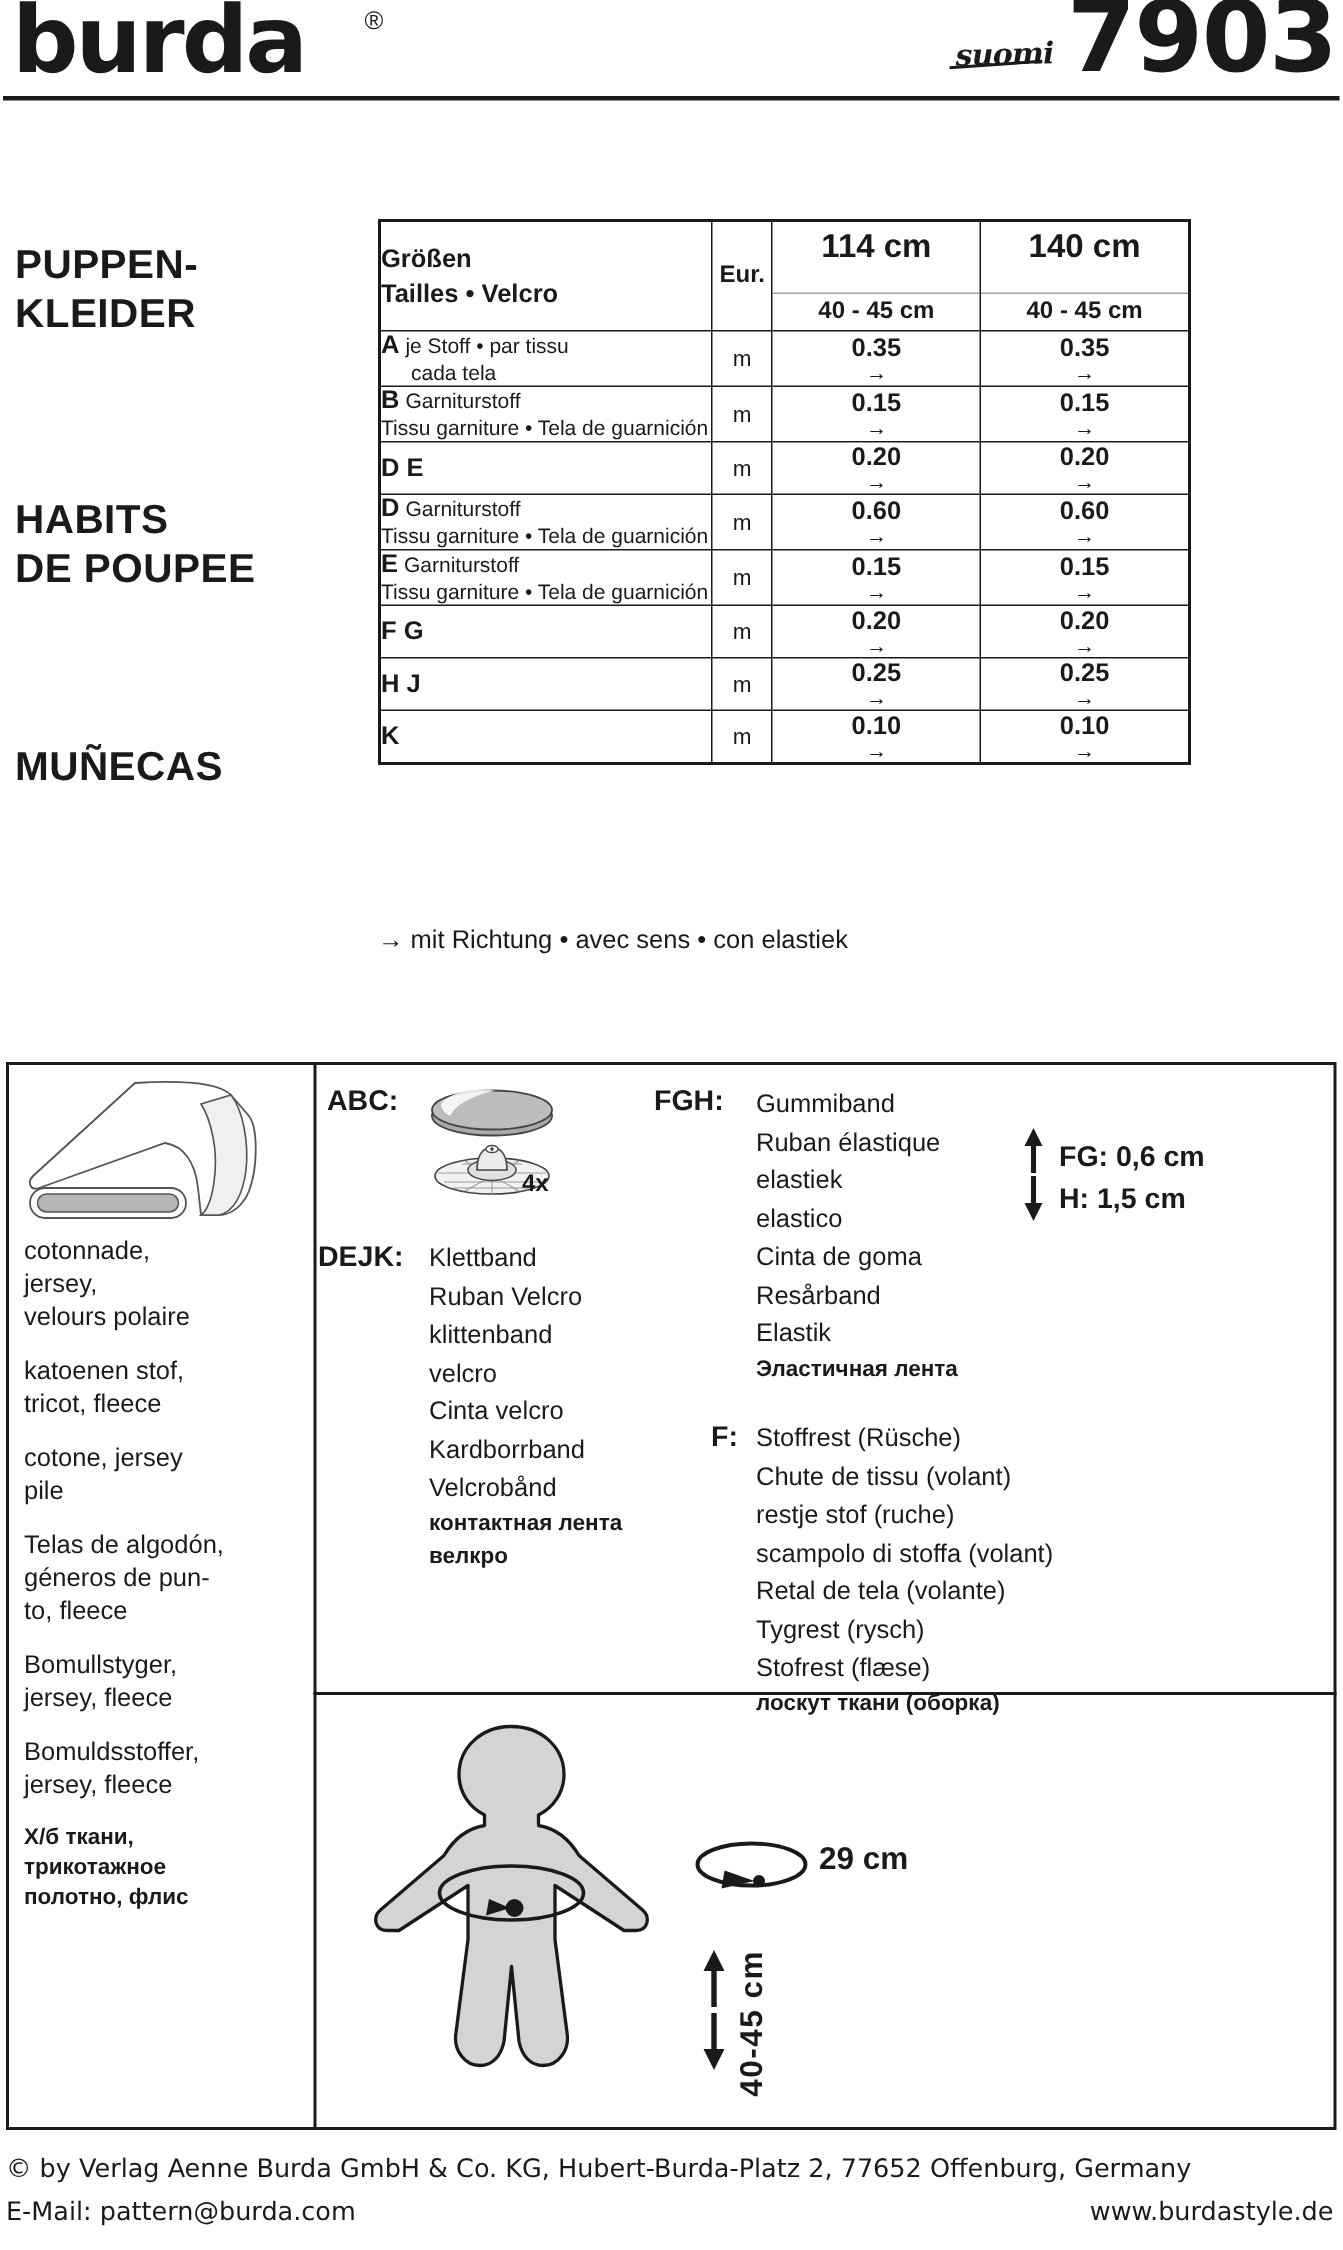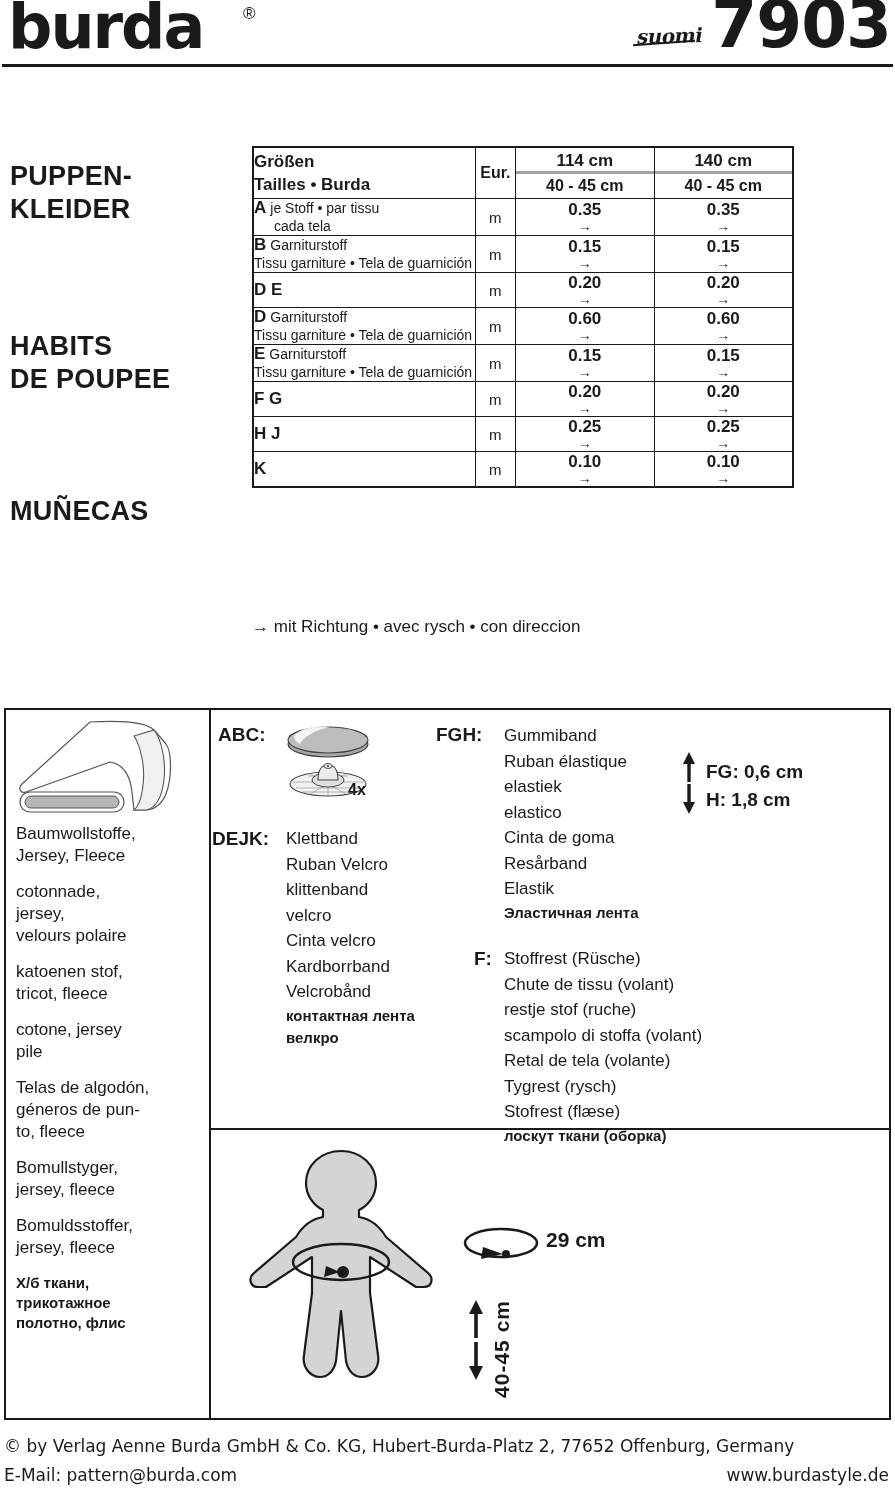--- a/index.html
+++ b/index.html
@@ -80,23 +80,23 @@
   .col-w      { width: 168px; text-align: center; }
 
   .hdr-label {
     padding: 5px 0 5px 8px;
     font-size: 17px; font-weight: 700; line-height: 23px;
   }
   .hdr-unit {
     font-size: 16px; font-weight: 700;
   }
   .hdr-wtop {
-    font-size: 17px; font-weight: 700;
-    border-bottom: 3px solid #a3a3a3;
-    padding: 3px 0 0 0;
+    font-size: 22px; font-weight: 700;
+    border-bottom: 1px solid #a3a3a3;
+    padding: 3px 0 18px 0;
   }
   .hdr-wbot {
     font-size: 16px; font-weight: 700;
     padding: 3px 0 3px 0;
   }
   .hdr-wcell { padding: 0 !important; }
 
   .row-label {
     padding: 4px 0 4px 7px;
     font-size: 14px; line-height: 18px;
@@ -245,21 +245,21 @@
 
 <div class="doc-title" id="title-de">PUPPEN-<br>KLEIDER</div>
 <div class="doc-title" id="title-fr">HABITS<br>DE POUPEE</div>
 <div class="doc-title" id="title-es">MUÑECAS</div>
 
 <table id="size-table">
   <thead>
     <tr>
       <td class="col-label hdr-label">
         <div>Größen</div>
-        <div>Tailles • Burda</div>
+        <div>Tailles • Velcro</div>
       </td>
       <td class="col-unit hdr-unit">Eur.</td>
       <td class="col-w hdr-wcell">
         <div class="hdr-wtop">114 cm</div>
         <div class="hdr-wbot">40 - 45 cm</div>
       </td>
       <td class="col-w hdr-wcell">
         <div class="hdr-wtop">140 cm</div>
         <div class="hdr-wbot">40 - 45 cm</div>
       </td>
@@ -310,38 +310,37 @@
       </tr>
       <tr>
         <td class="col-label row-label"><span class="code">K</span></td>
         <td class="col-unit row-unit">m</td>
         <td class="col-w row-val"><span>0.10</span><span class="arrow">→</span></td>
         <td class="col-w row-val"><span>0.10</span><span class="arrow">→</span></td>
       </tr>
     </tbody>
 </table>
 
-<div id="table-note">→ mit Richtung • avec rysch • con direccion</div>
+<div id="table-note">→ mit Richtung • avec sens • con elastiek</div>
 
 <div id="panel">
   <div id="panel-vline"></div>
   <div id="panel-hline"></div>
 
   <svg id="fabric-illustration" viewBox="0 0 170 100">
     <path d="M76 4 C 110 2, 132 4, 140 12 L 152 26 C 158 34, 158 60, 152 76
              C 148 86, 140 92, 132 92 L 120 92 L 118 74 C 116 56, 108 46, 96 44
              L 12 74 C 6 76, 4 70, 8 66 Z" fill="#ffffff" stroke="#555555" stroke-width="1.2"></path>
     <path d="M120 92 C 128 86, 132 60, 128 40 C 126 30, 124 24, 120 18
              L 140 12 C 148 22, 152 44, 150 62 C 148 78, 142 90, 132 92 Z" fill="#f0f0f0" stroke="#555555" stroke-width="1.1"></path>
     <rect x="6" y="74" width="104" height="20" rx="10" fill="#ffffff" stroke="#555555" stroke-width="1.2"></rect>
     <rect x="11" y="78" width="94" height="12" rx="6" fill="#b5b5b5" stroke="#555555" stroke-width="1"></rect>
   </svg>
 
   <div id="fabric-list">
-    <div class="grp">Baumwollstoffe,<br>Jersey, Fleece</div>
     <div class="grp">cotonnade,<br>jersey,<br>velours polaire</div>
     <div class="grp">katoenen stof,<br>tricot, fleece</div>
     <div class="grp">cotone, jersey<br>pile</div>
     <div class="grp">Telas de algodón,<br>géneros de pun-<br>to, fleece</div>
     <div class="grp">Bomullstyger,<br>jersey, fleece</div>
     <div class="grp">Bomuldsstoffer,<br>jersey, fleece</div>
     <div class="grp ru">Х/б ткани,<br>трикотажное<br>полотно, флис</div>
   </div>
 
   <div id="notions-abc-label">ABC:</div>
@@ -390,21 +389,21 @@
     <div class="ru">Эластичная лента</div>
   </div>
   <svg id="elastic-arrows" viewBox="0 0 30 62">
     <line x1="15" y1="30" x2="15" y2="6" stroke="#1a1a1a" stroke-width="3.4"></line>
     <polygon points="15,0 9,12 21,12" fill="#1a1a1a"></polygon>
     <line x1="15" y1="32" x2="15" y2="54" stroke="#1a1a1a" stroke-width="3.4"></line>
     <polygon points="15,62 9,50 21,50" fill="#1a1a1a"></polygon>
   </svg>
   <div id="elastic-dims">
     <div>FG: 0,6 cm</div>
-    <div>H: 1,8 cm</div>
+    <div>H: 1,5 cm</div>
   </div>
 
   <div id="ruffle-label">F:</div>
   <div id="ruffle-list">
     <div>Stoffrest (Rüsche)</div>
     <div>Chute de tissu (volant)</div>
     <div>restje stof (ruche)</div>
     <div>scampolo di stoffa (volant)</div>
     <div>Retal de tela (volante)</div>
     <div>Tygrest (rysch)</div>

